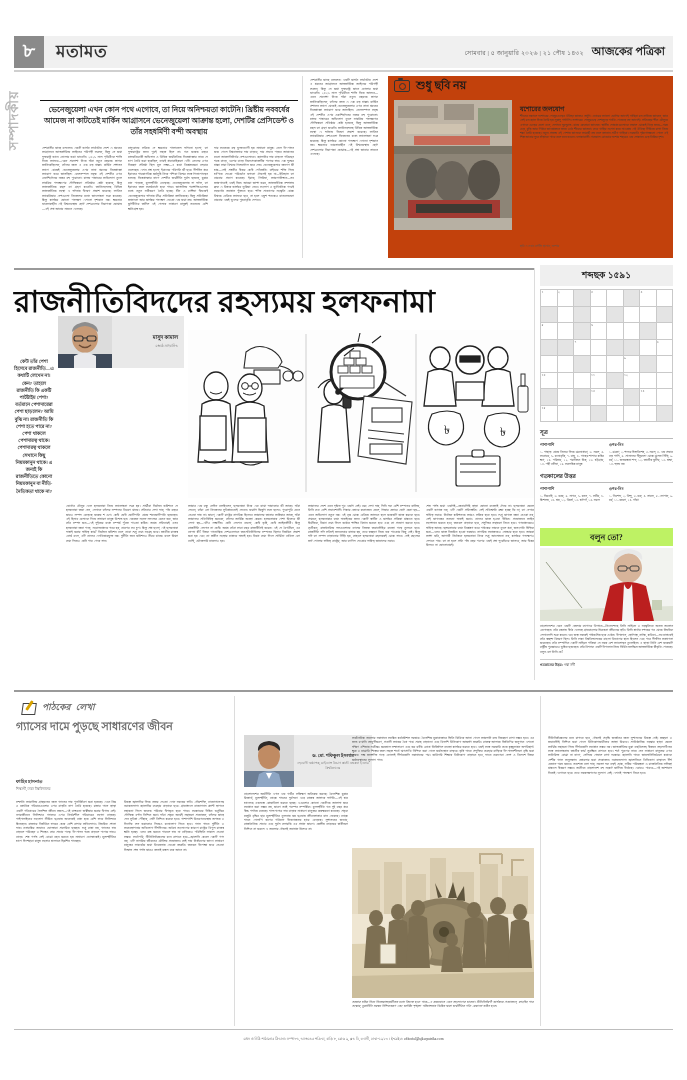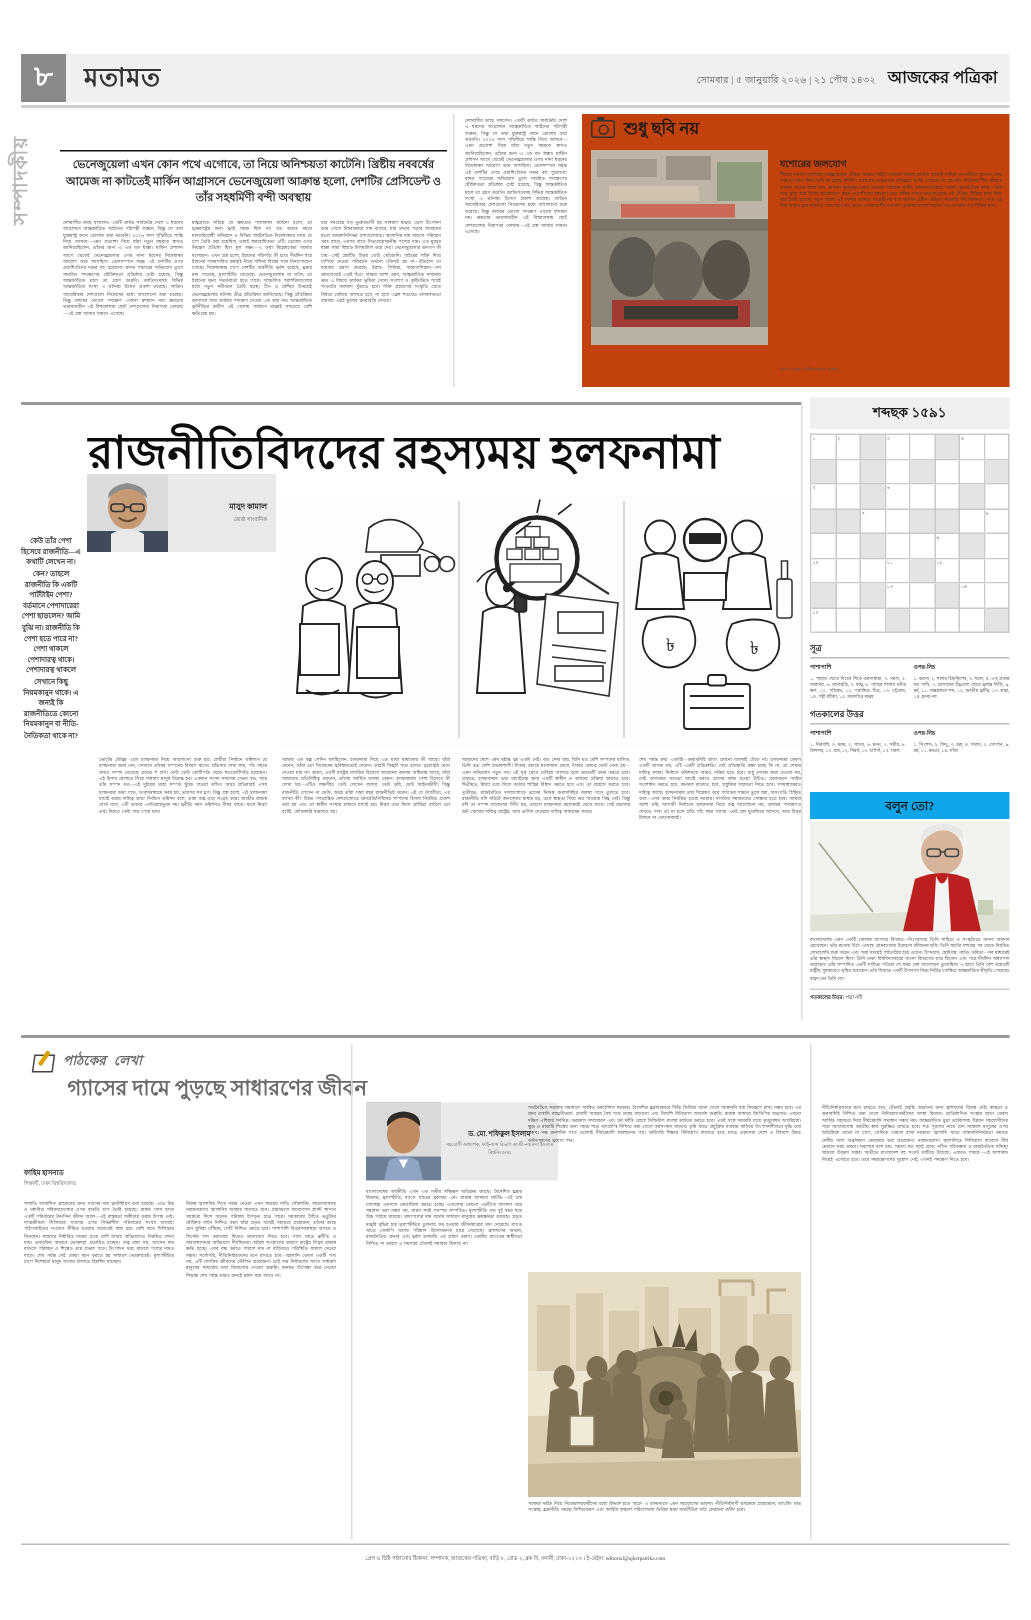--- a/index.html
+++ b/index.html
@@ -39,21 +39,21 @@
   .cam-ic:before{content:"";position:absolute;left:4.2px;top:1.8px;width:5px;height:5px;border:1.2px solid #333;border-radius:50%;}
   .cam-ic:after{content:"";position:absolute;left:3px;top:-3px;width:5px;height:2.4px;background:#333;border-radius:1px;}
   .pb-title{font-size:11px;font-weight:700;color:#1a1a1a;}
   .ph-img{position:absolute;left:394px;top:100px;width:118px;height:130px;overflow:hidden;background:#cfc8be;}
   .ph-cap-title{position:absolute;left:520px;top:104px;width:148px;font-size:6.2px;font-weight:700;color:#222;}
   .ph-cap{position:absolute;left:520px;top:114px;width:148px;font-size:3.05px;line-height:4.3px;color:#3a3a3a;text-align:justify;}
   .ph-credit{position:absolute;left:520px;top:244px;width:148px;font-size:3.1px;color:#555;}
 
   
   .lead-rule-top{position:absolute;left:14px;top:268px;width:520px;height:2px;background:#9a9a9a;}
-  .lead-head{position:absolute;left:14px;top:278px;width:520px;font-size:30px;font-weight:700;color:#0d0d0d;letter-spacing:.2px;margin-left:45px;}
+  .lead-head{position:absolute;left:14px;top:278px;width:520px;font-size:30px;font-weight:700;color:#0d0d0d;letter-spacing:.2px;}
   .author-card{position:absolute;left:58px;top:316px;width:126px;height:52px;background:#e9e9e9;display:flex;align-items:center;}
   .au-photo{width:54px;height:52px;overflow:hidden;background:#b9b1a6;}
   .au-meta{flex:1;text-align:right;padding-right:6px;}
   .au-name{font-size:5.2px;font-weight:700;color:#1c1c1c;}
   .au-desig{font-size:3.6px;color:#555;margin-top:1.5px;}
   .lead-art{position:absolute;left:188px;top:330px;width:346px;height:168px;background:#fbfbfb;overflow:hidden;}
   .pull{position:absolute;left:14px;top:358px;width:40px;font-size:4.7px;line-height:7.2px;color:#333;text-align:center;font-weight:600;}
 
   
   .cw-box{position:absolute;left:540px;top:265px;width:133px;}
@@ -64,34 +64,34 @@
   .cw-cell span{position:absolute;left:.6px;top:.2px;font-size:3.1px;color:#444;}
   .cw-sec{margin-top:6px;}
   .cw-sec-h{font-size:5.6px;font-weight:700;color:#1a1a1a;border-bottom:1px solid #bbb;padding-bottom:1px;}
   .cw-cols{display:flex;gap:5px;margin-top:2.5px;}
   .cw-col{flex:1;}
   .cw-col-h{font-size:3.9px;font-weight:700;color:#222;margin-bottom:1px;}
   .cw-col-b{font-size:3.05px;line-height:4.2px;color:#3a3a3a;text-align:justify;}
 
   
   .qz-box{position:absolute;left:540px;top:528px;width:133px;}
-  .qz-title{background:#0ea5e9;text-align:center;font-size:8px;font-weight:700;color:#1a1a1a;padding:2.5px 0;}
+  .qz-title{background:#bef264;text-align:center;font-size:8px;font-weight:700;color:#1a1a1a;padding:2.5px 0;}
   .qz-img{width:133px;height:73px;margin-top:2px;overflow:hidden;background:#eef0ea;}
   .qz-body{font-size:3.05px;line-height:4.3px;color:#3a3a3a;text-align:justify;margin-top:3px;}
   .qz-ans{font-size:3.4px;color:#222;margin-top:5px;border-top:1px solid #ccc;padding-top:2.5px;}
   .qz-ans b{font-weight:700;}
 
   
   .bot-rule{position:absolute;left:14px;top:690px;width:659px;height:2px;background:#9a9a9a;}
   .reader-tag{position:absolute;left:22px;top:700px;display:flex;align-items:center;gap:4px;}
   .pencil-ic{width:16px;height:13px;position:relative;}
   .pencil-ic .pad{position:absolute;left:0;top:2px;width:12px;height:10px;background:#fff;border:1px solid #444;transform:skewX(-8deg);}
   .pencil-ic .pen{position:absolute;left:6px;top:-1px;width:3px;height:11px;background:#d9a300;transform:rotate(34deg);border-radius:1px;}
   .rd-tag-t{font-size:9px;font-weight:700;color:#6b6b6b;font-style:italic;font-family:Liberation Mono, monospace;}
-  .rd-head{position:absolute;left:16px;top:716px;width:210px;font-size:14px;line-height:21px;font-weight:700;color:#6b6b6b;margin-left:29px;}
+  .rd-head{position:absolute;left:16px;top:716px;width:210px;font-size:11px;line-height:21px;font-weight:700;color:#6b6b6b;}
   .rd-auth{position:absolute;left:16px;top:778px;}
   .rd-auth-n{font-size:4.6px;font-weight:700;color:#1c1c1c;}
   .rd-auth-d{font-size:3.4px;color:#555;margin-top:1px;}
 
   .eco-head{position:absolute;left:244px;top:700px;width:430px;font-size:24px;font-weight:700;color:#111;}
   .eco-card{position:absolute;left:244px;top:735px;width:128px;height:52px;background:#eaeaea;display:flex;align-items:center;}
   .eco-ph{width:50px;height:52px;overflow:hidden;background:#b5aea4;}
   .eco-meta{flex:1;text-align:center;}
   .eco-n{font-size:4.6px;font-weight:700;color:#1c1c1c;}
   .eco-d{font-size:3.2px;color:#555;line-height:4.6px;margin-top:1px;}

